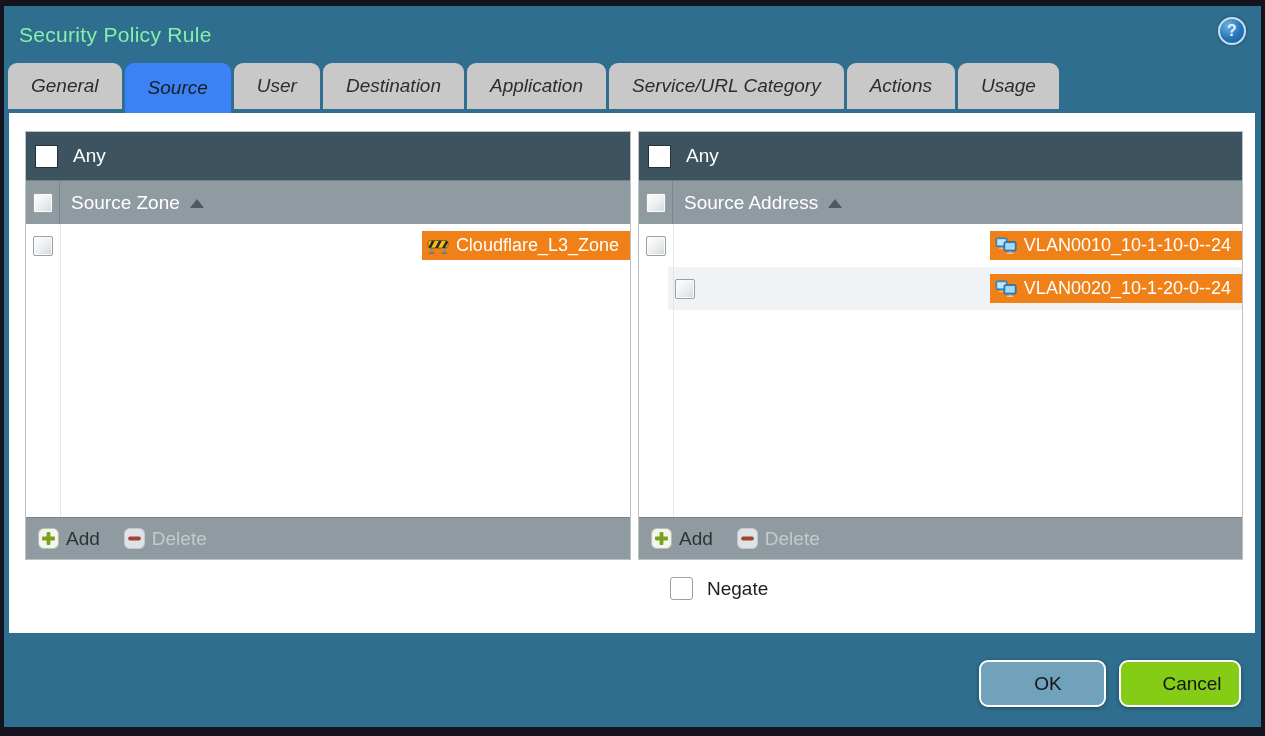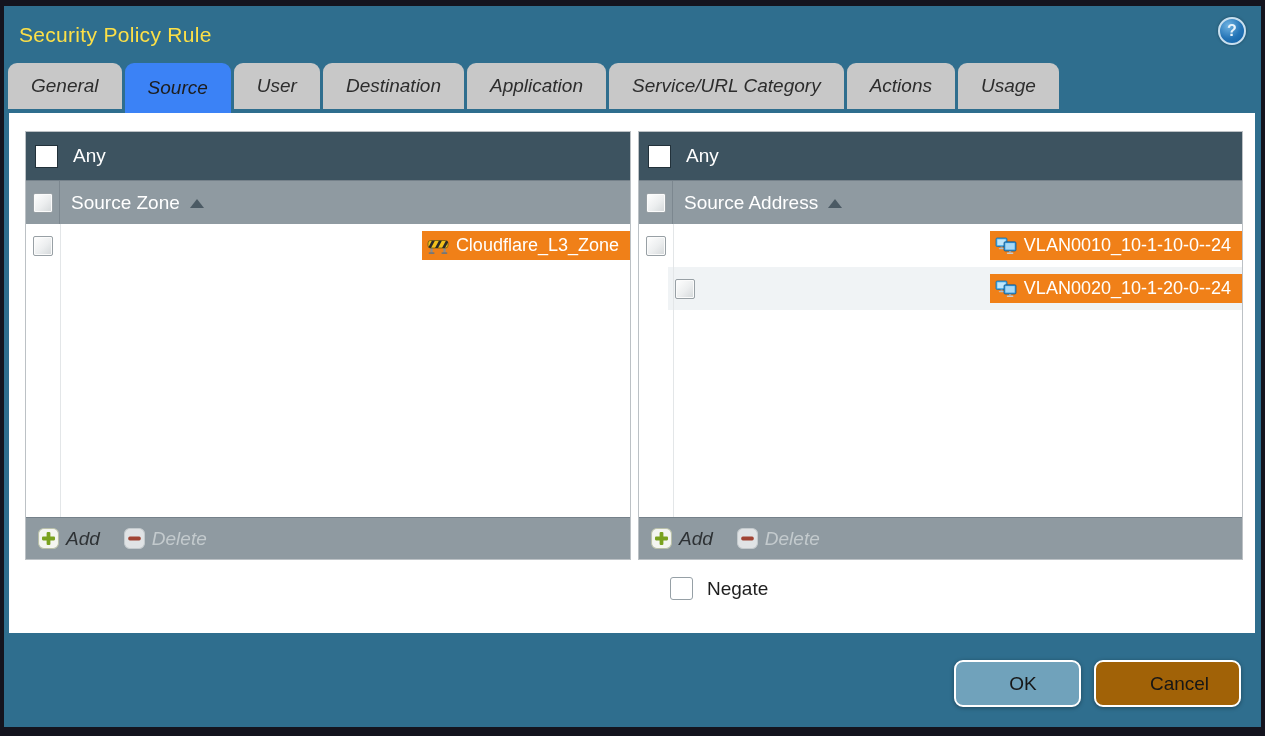--- a/index.html
+++ b/index.html
@@ -6,21 +6,21 @@
   html,body { width:1265px; height:736px; background:#101018; }
   body { font-family:"Liberation Sans","DejaVu Sans",sans-serif; }
 
   .screen { position:relative; width:1265px; height:736px; background:#14141e; overflow:hidden; }
 
   .dialog { position:absolute; left:4px; top:6px; width:1257px; height:721px;
             background:#2f6e8e; display:flex; flex-direction:column; }
 
   
   .titlebar { height:57px; display:flex; align-items:center; padding-left:15px; position:relative; flex:none; }
-  .titlebar .title { color:#fde047; font-size:21px; letter-spacing:.3px; }
+  .titlebar .title { color:#86efac; font-size:21px; letter-spacing:.3px; }
   .help-icon { position:absolute; right:15px; top:11px; width:28px; height:28px; border-radius:50%;
                background:radial-gradient(circle at 35% 28%, #6fb3e2, #2474b6 55%, #0d5ea3);
                border:2px solid #c9dfee; color:#eaf4fb; font-weight:bold; font-size:16px;
                display:flex; align-items:center; justify-content:center; cursor:pointer;
                box-shadow:0 0 3px rgba(0,0,0,.35); }
 
   
   .tabbar { height:50px; display:flex; align-items:flex-start; gap:3px; padding-left:4px; flex:none;font-style:italic; }
   .tab { height:46px; background:#c8c8c8; border-radius:9px 9px 0 0; padding:0 23px;
          display:flex; align-items:center; font-size:19px; color:#2d2d2d; cursor:pointer; }
@@ -52,37 +52,37 @@
   .list { flex:1; background:#ffffff; position:relative; overflow:hidden; }
   .list::before { content:""; position:absolute; left:34px; top:0; bottom:0; width:1px; background:#e3e6e8; }
   .row { height:43px; display:flex; align-items:center;justify-content:space-between; }
   .row.alt { background:#f0f3f5;margin-left:29px; }
   .row-cb-cell { width:34px; display:flex; align-items:center; justify-content:center; flex:none; }
   .chip { display:inline-flex; align-items:center; gap:7px; background:#f08018; height:29px;
           margin-left:18px; padding:0 11px 0 5px; color:#ffffff; font-size:18px; cursor:pointer;
           white-space:nowrap; }
 
   .panel-footer { height:42px; background:#8f9aa1; border-top:1px solid #75818a;
-                  display:flex; align-items:center; gap:24px; padding-left:12px; flex:none;font-style:italic; }
+                  display:flex; align-items:center; gap:24px; padding-left:12px; flex:none; }
   .pf-btn { display:flex; align-items:center; gap:7px; font-size:19px; color:#2e3235; cursor:pointer; }
   .pf-btn.disabled { color:#c3cacd; cursor:default; }
   .pf-btn svg { display:block; }
 
   .negate-row { margin-top:17px; margin-left:613px; display:flex; align-items:center;padding-left:32px; }
   .cb-negate { width:23px; height:23px; background:#ffffff; border:1px solid #96a0a6; border-radius:3px; cursor:pointer; }
   .negate-label { font-size:19px; color:#1e1e1e; margin-left:14px; }
 
   
   .dialog-footer { flex:1; display:flex; justify-content:flex-end; align-items:flex-start;
                    gap:13px; padding:27px 20px 0 0; }
   .btn { height:47px; border:2px solid #ffffff; border-radius:9px; font-size:19px; color:#161616;
          display:flex; align-items:center; justify-content:center; cursor:pointer;
          box-shadow:0 1px 4px rgba(0,0,0,.35); font-family:inherit; }
   .btn-ok { width:127px; background:#70a2bb;padding-left:11px; }
-  .btn-cancel { width:147px; background:#a16207;padding-left:24px; }
+  .btn-cancel { width:122px; background:#84cc16;padding-left:24px; }
 
   .icon-cell { display:flex; align-items:center; }
 </style>
 </head>
 <body>
 
 <div class="screen">
   <div class="dialog">
 
     <div class="titlebar">

